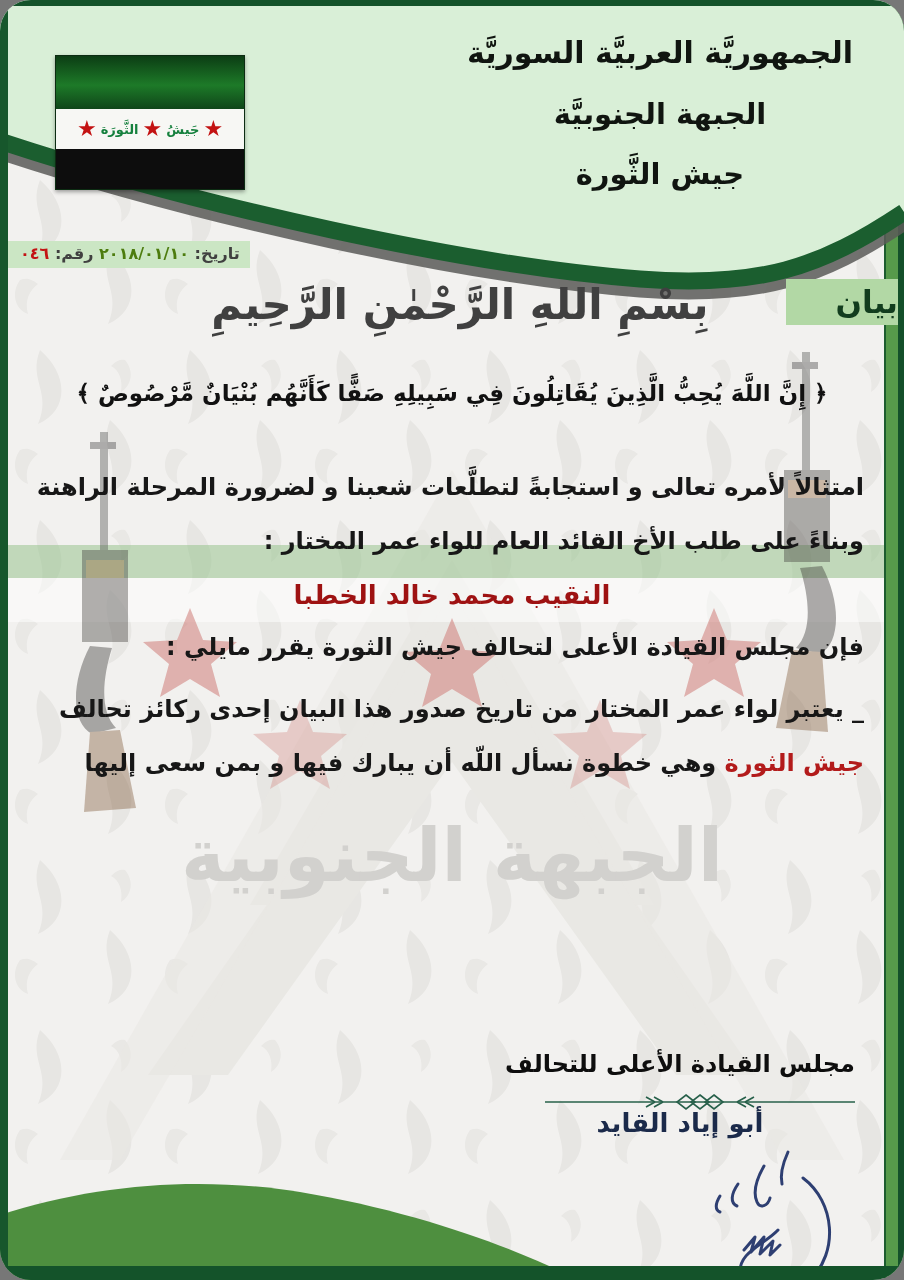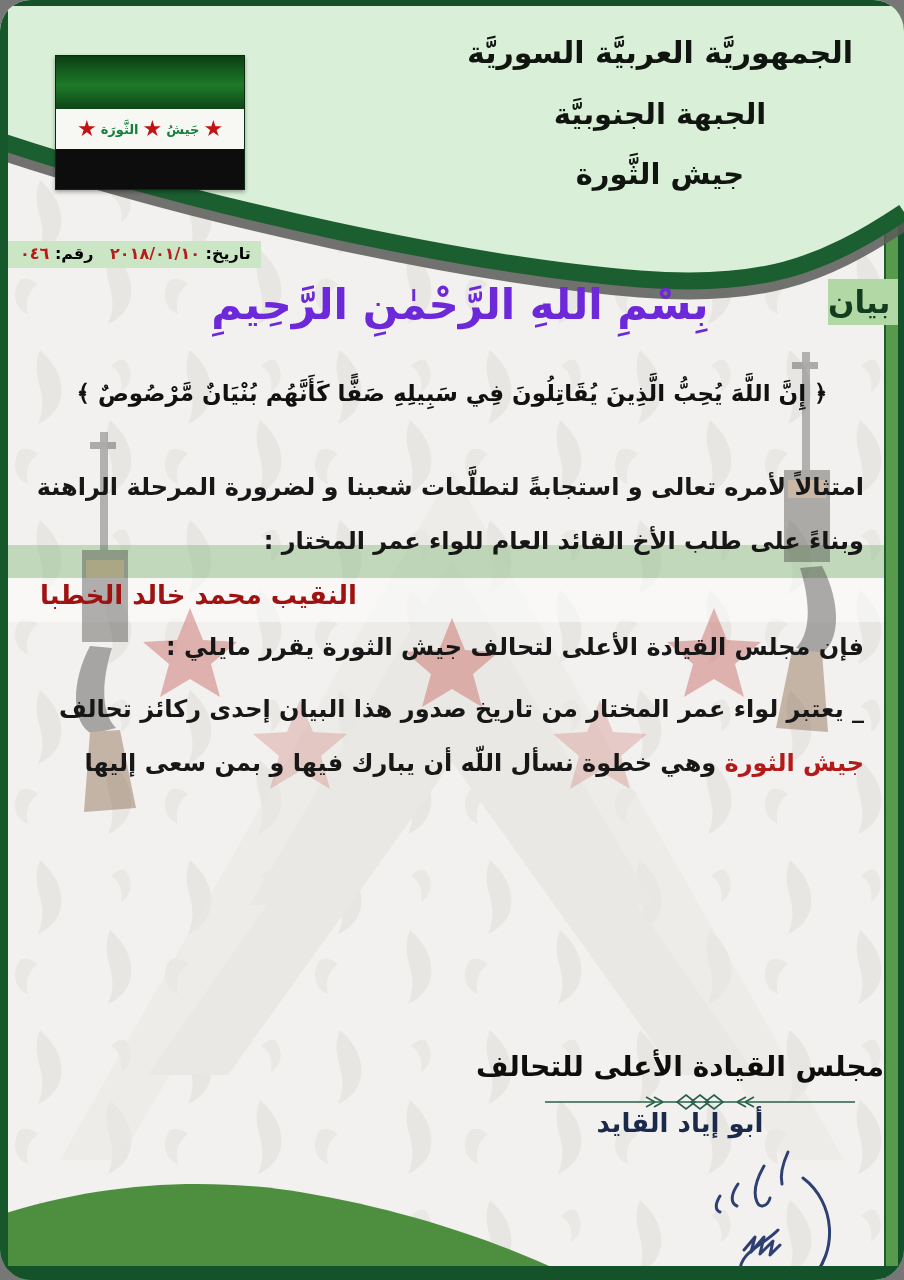--- a/index.html
+++ b/index.html
@@ -19,37 +19,37 @@
   .org-title .l3{font-size:29px;line-height:60px;white-space:nowrap;}
   
   .flag{left:55px;top:55px;width:190px;height:135px;z-index:4;border:1px solid #0c2c12;box-sizing:border-box;box-shadow:0 2px 4px rgba(0,0,0,.35);}
   .flag .green{height:40%;background:linear-gradient(180deg,#0c3d14 0%,#1d7a28 55%,#0f4519 100%);}
   .flag .white{height:30%;background:#f7f7f4;display:flex;align-items:center;justify-content:center;gap:4px;}
   .flag .black{height:30%;background:#0d0d0d;}
   .flag .star{color:#c31212;font-size:22px;line-height:1;}
   .flag .fw{color:#15803d;font-size:13px;font-weight:bold;white-space:nowrap;}
   
   .date-box{left:8px;top:241px;z-index:4;background:#cbe6c4;padding:3px 10px 5px 12px;font-size:16px;font-weight:bold;white-space:nowrap;direction:rtl;}
-  .date-box .lbl{color:#000000;}
-  .date-box .val{color:#b91c1c;margin-left:11px;}
+  .date-box .lbl{color:#404040;}
+  .date-box .val{color:#4d7c0f;}
   .date-box .num{color:#c31414;}
-  .badge{right:6px;top:279px;width:70px;height:46px;z-index:4;background:#b2d8a5;color:#123d1e;font-size:31px;font-weight:bold;text-align:left;line-height:46px;}
+  .badge{right:6px;top:279px;width:112px;height:46px;z-index:4;background:#b2d8a5;color:#123d1e;font-size:31px;font-weight:bold;text-align:right;line-height:46px;}
   
-  .basmala{left:210px;top:262px;width:500px;z-index:4;text-align:center;color:#6d28d9;font-size:42px;font-weight:bold;line-height:86px;white-space:nowrap;}
+  .basmala{left:210px;top:262px;width:500px;z-index:4;text-align:center;color:#404040;font-size:42px;font-weight:bold;line-height:86px;white-space:nowrap;}
   .verse{left:30px;top:380px;width:844px;z-index:4;text-align:center;color:#111;font-size:23px;font-weight:bold;white-space:nowrap;}
   
   .body-text{left:40px;top:460px;width:824px;z-index:4;color:#171717;font-size:24px;font-weight:bold;text-align:right;}
   .body-text .ln{line-height:54px;white-space:nowrap;}
-  .body-text .name{color:#9e1212;text-align:left;font-size:26px;line-height:50px;margin-top:2px;}
+  .body-text .name{color:#9e1212;text-align:center;font-size:26px;line-height:50px;margin-top:2px;}
   .body-text .gap{height:8px;}
   .red{color:#b31b1b;}
   
   .watermark{left:0;top:812px;width:904px;z-index:3;text-align:center;font-size:74px;font-weight:bold;color:#d2d1ce;letter-spacing:4px;white-space:nowrap;}
   
-  .council{left:470px;top:1050px;width:420px;z-index:4;text-align:center;color:#0e0e0e;font-size:28px;font-weight:bold;white-space:nowrap;}
+  .council{left:470px;top:1050px;width:420px;z-index:4;text-align:center;color:#0e0e0e;font-size:24px;font-weight:bold;white-space:nowrap;}
   .divider{left:545px;top:1092px;z-index:4;}
   .signer{left:500px;top:1108px;width:360px;z-index:4;text-align:center;color:#1b2a4a;font-size:26px;font-weight:bold;white-space:nowrap;}
   .sig-svg{left:668px;top:1146px;z-index:4;}
   
   .footer-svg{left:0;top:1100px;z-index:2;pointer-events:none;}
   .bg-svg{left:0;top:0;z-index:0;}
 </style>
 </head>
 <body>
 
@@ -146,20 +146,21 @@
     <div class="ln">وبناءً على طلب الأخ القائد العام للواء عمر المختار :</div>
     <div class="ln name">النقيب محمد خالد الخطبا</div>
     <div class="ln">فإن مجلس القيادة الأعلى لتحالف جيش الثورة يقرر مايلي :</div>
     <div class="gap"></div>
     <div class="ln">_ يعتبر لواء عمر المختار من تاريخ صدور هذا البيان إحدى ركائز تحالف</div>
     <div class="ln">
       <span class="red">جيش الثورة</span><span> وهي خطوة نسأل اللّه أن يبارك فيها و بمن سعى إليها</span>
     </div>
   </div>
 
+  <div class="abs watermark">الجبهة الجنوبية</div>
 
   <div class="abs council">مجلس القيادة الأعلى للتحالف</div>
   <svg class="abs divider" width="310" height="20">
     <line x1="0" y1="10" x2="310" y2="10" stroke="#27604a" stroke-width="1.6"></line>
     <g fill="none" stroke="#27604a" stroke-width="1.6">
       <path d="M141 3 l9 7 -9 7 -9 -7 Z"></path>
       <path d="M155 3 l9 7 -9 7 -9 -7 Z"></path>
       <path d="M169 3 l9 7 -9 7 -9 -7 Z"></path>
       <path d="M118 10 l-9 -5 M118 10 l-9 5 M110 10 l-9 -5 M110 10 l-9 5"></path>
       <path d="M192 10 l9 -5 M192 10 l9 5 M200 10 l9 -5 M200 10 l9 5"></path>

